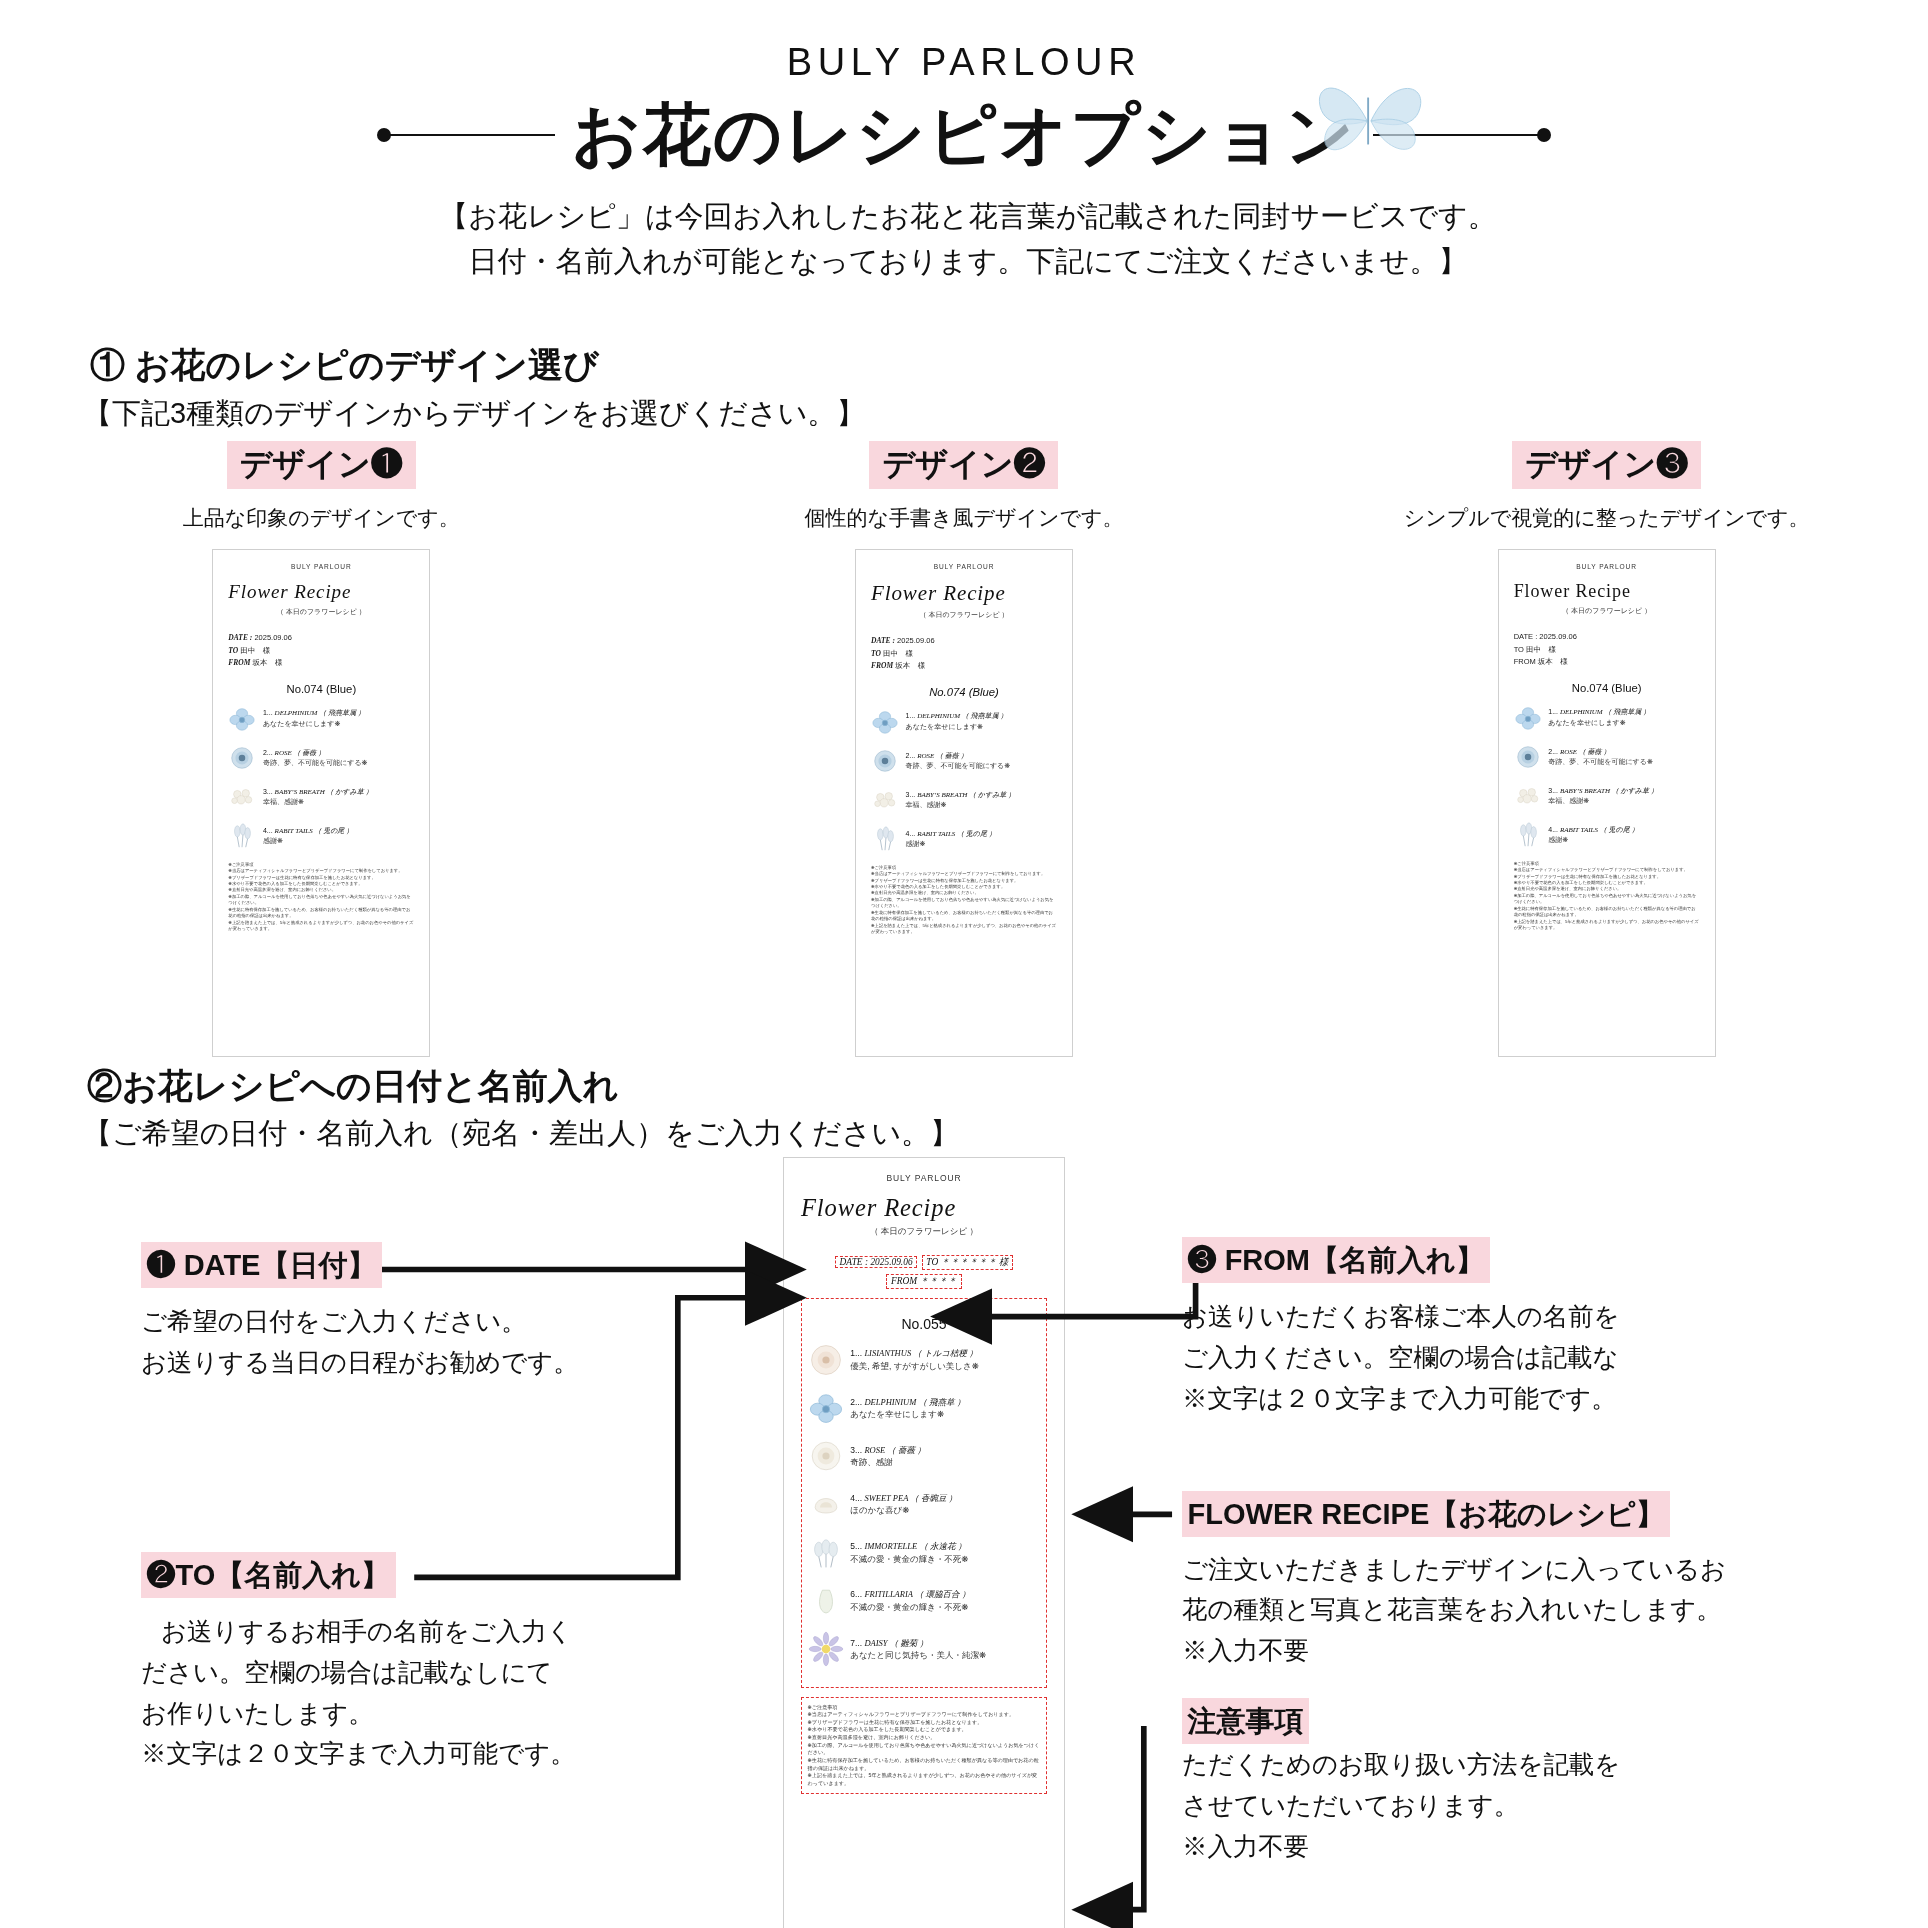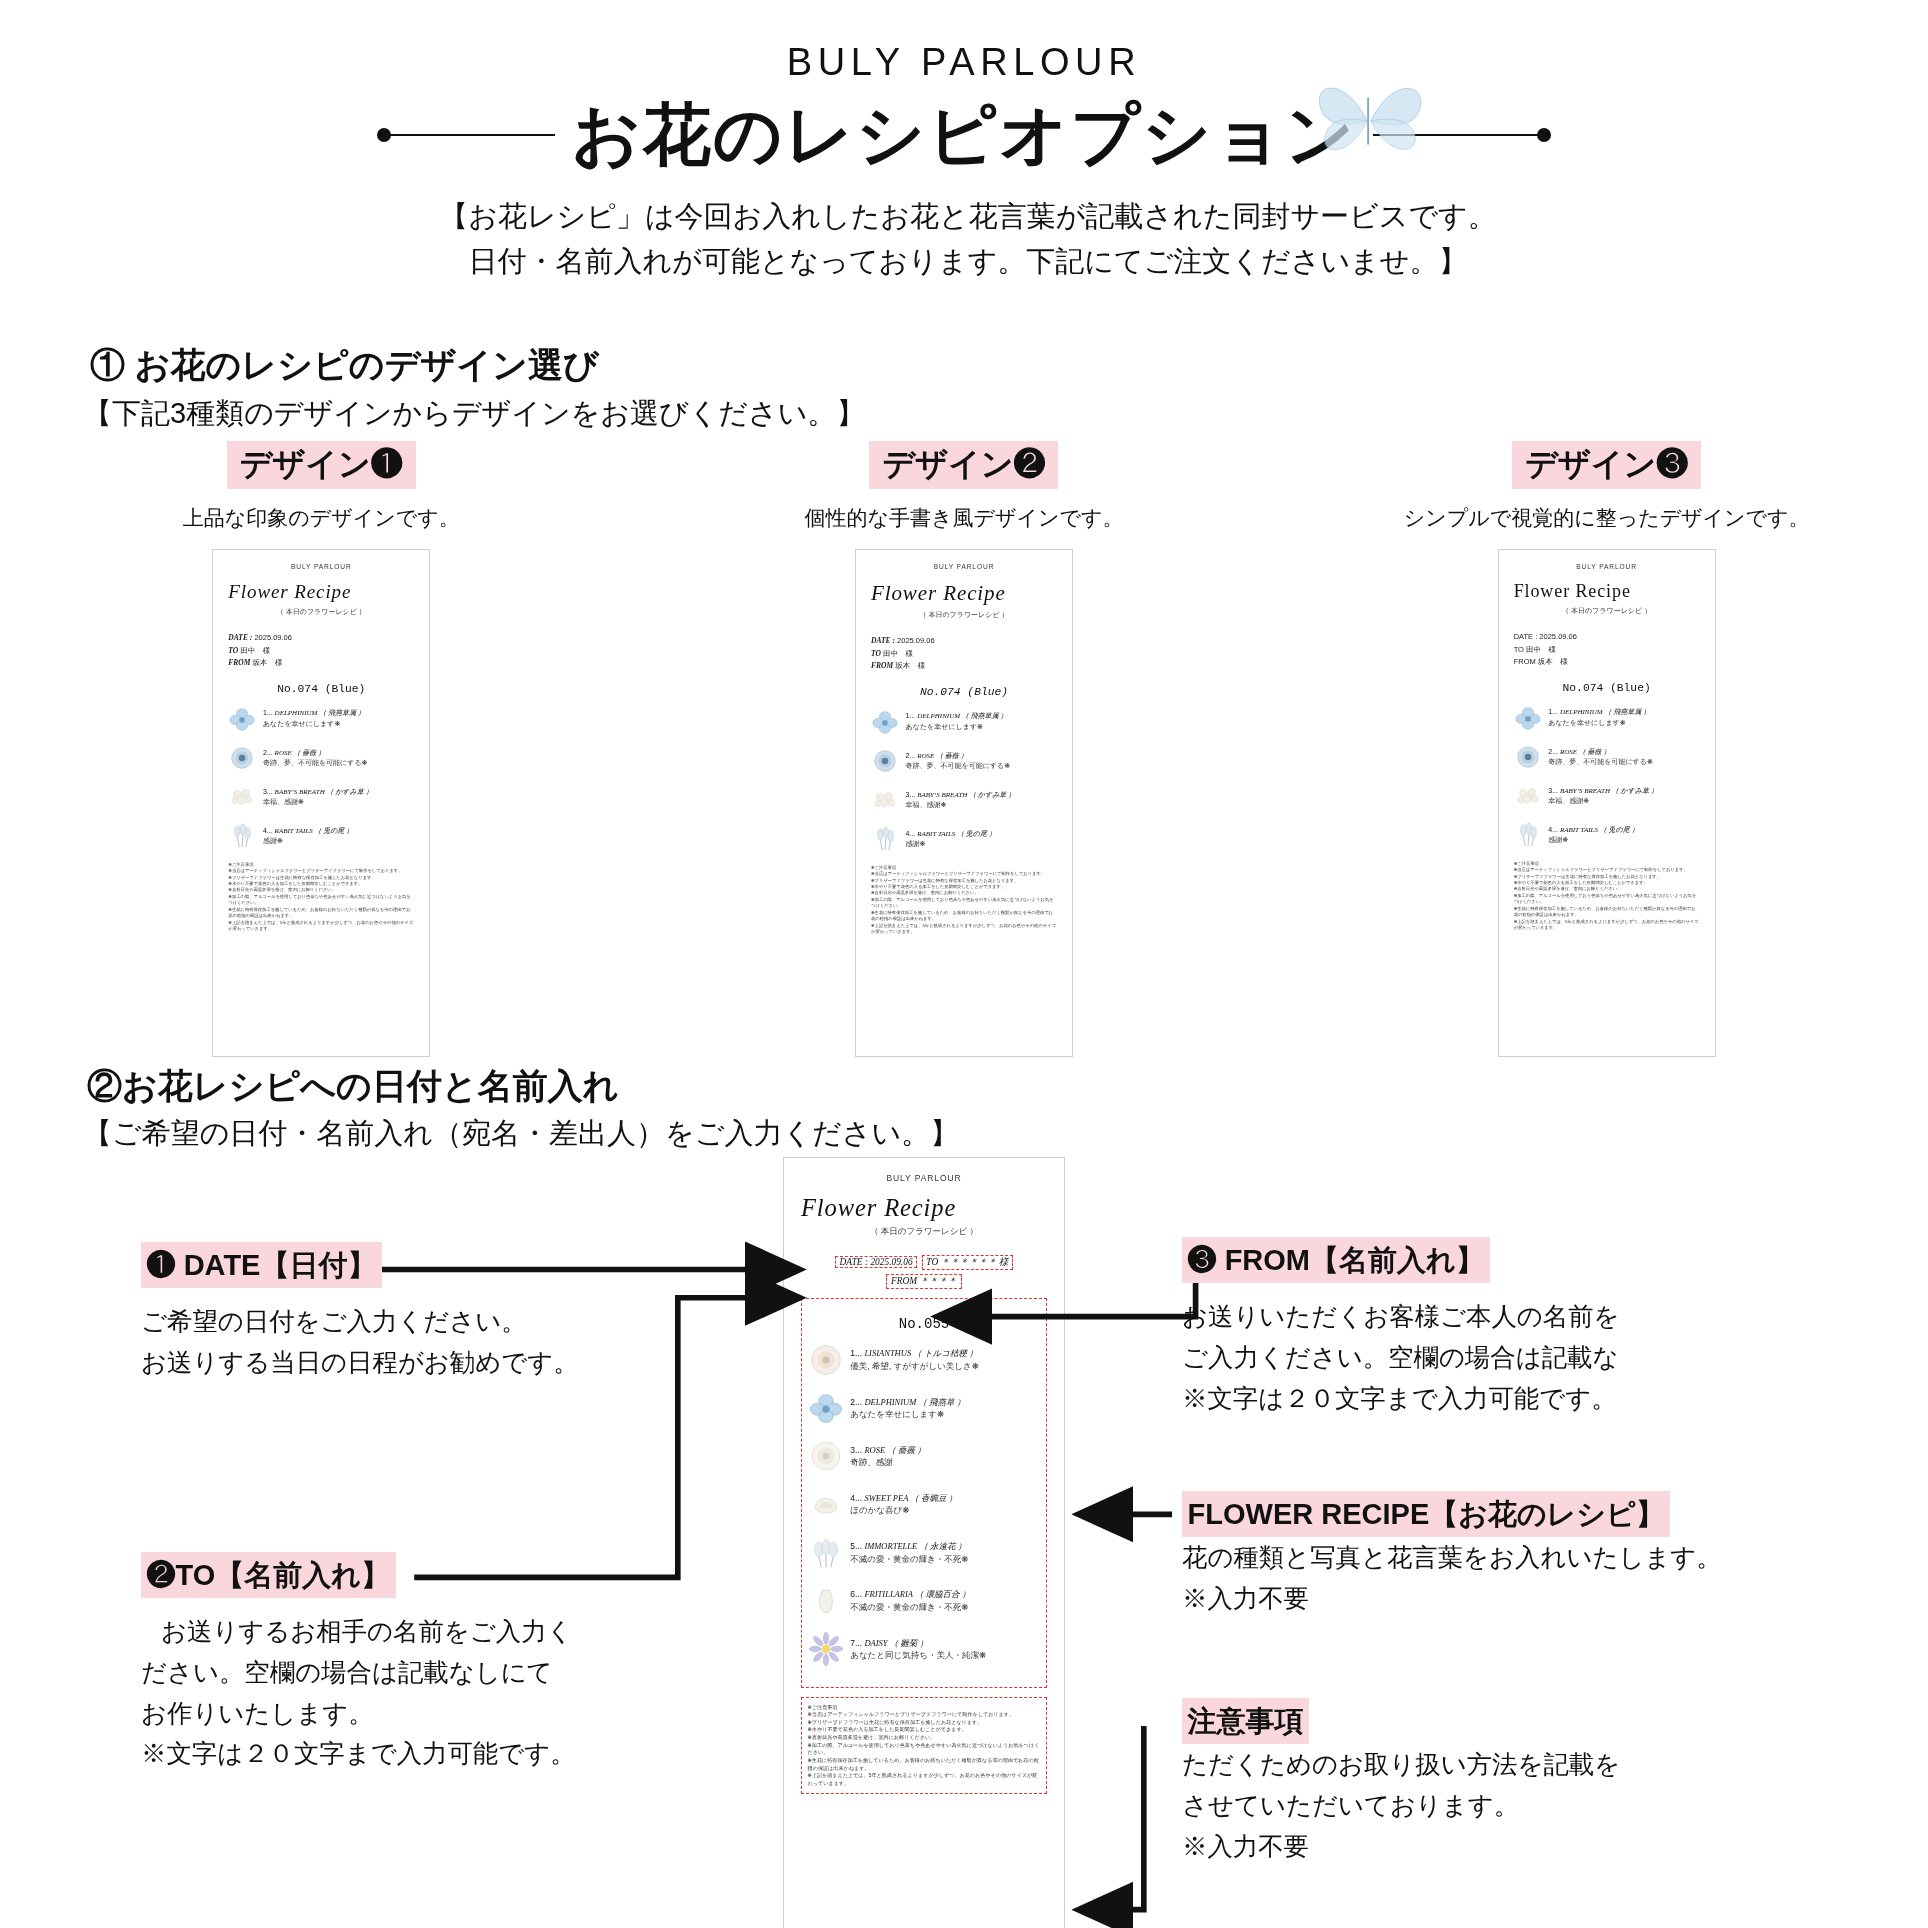--- a/index.html
+++ b/index.html
@@ -68,21 +68,21 @@
   .card-brand{font-size:6.6px;letter-spacing:0.9px;text-align:center;color:#333;}
   .card-title{
     margin-top:11.3px;font-size:18px;
     font-family:"Liberation Serif", serif;letter-spacing:0.9px;
   }
   .card-title.script{font-style:italic;font-size:19px;}
   .card-sub{text-align:center;font-size:7px;margin-top:3.8px;color:#333;}
   .card-meta{margin-top:15px;font-size:7.5px;line-height:1.7;color:#222;}
   .card-meta .lbl{font-family:"Liberation Serif",serif;font-style:italic;font-weight:bold;}
   .card-no{
-    text-align:center;font-family:Liberation Mono, monospace;font-size:11.3px;margin-top:13px;
+    text-align:center;font-family:Liberation Sans, sans-serif;font-size:11.3px;margin-top:13px;
   }
   .flowers{margin-top:9.4px;}
   .frow{display:flex;align-items:center;gap:6.6px;margin-bottom:11.3px;}
   .fimg{width:28px;height:28px;flex:0 0 28px;position:relative;}
   .ftxt{font-size:7px;line-height:1.45;}
   .fname{font-family:"Liberation Serif",serif;font-style:italic;}
   .fmean{color:#333;}
   .notes{
     margin-top:5.6px;font-size:4.3px;line-height:1.5;color:#333;
   }
@@ -623,20 +623,21 @@
 
   <div class="anno" style="left:1182px;top:1196px;width:584px;">
     <div><span class="hd hl"><span>❸</span> <span>FROM【名前入れ】</span></span></div>
     <div style="margin-top:13px;">お送りいただくお客様ご本人の名前を</div>
     <div>ご入力ください。空欄の場合は記載な</div>
     <div>※文字は２０文字まで入力可能です。</div>
   </div>
 
   <div class="anno" style="left:1182px;top:1450px;width:612px;">
     <div><span class="hd hl">FLOWER RECIPE【お花のレシピ】</span></div>
+    <div style="margin-top:11.3px;">ご注文いただきましたデザインに入っているお</div>
     <div>花の種類と写真と花言葉をお入れいたします。</div>
     <div>※入力不要</div>
   </div>
 
   <div class="anno" style="left:1182px;top:1657px;width:584px;">
     <div><span class="hd hl">注意事項</span></div>
     <div>ただくためのお取り扱い方法を記載を</div>
     <div>させていただいております。</div>
     <div>※入力不要</div>
   </div>

